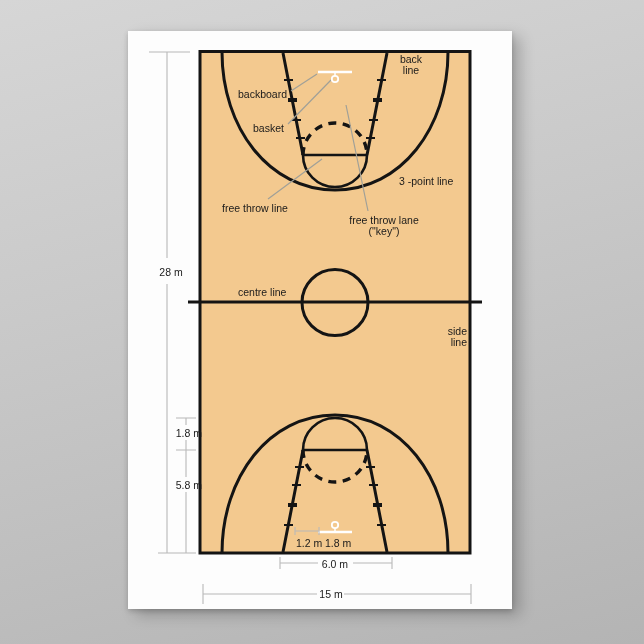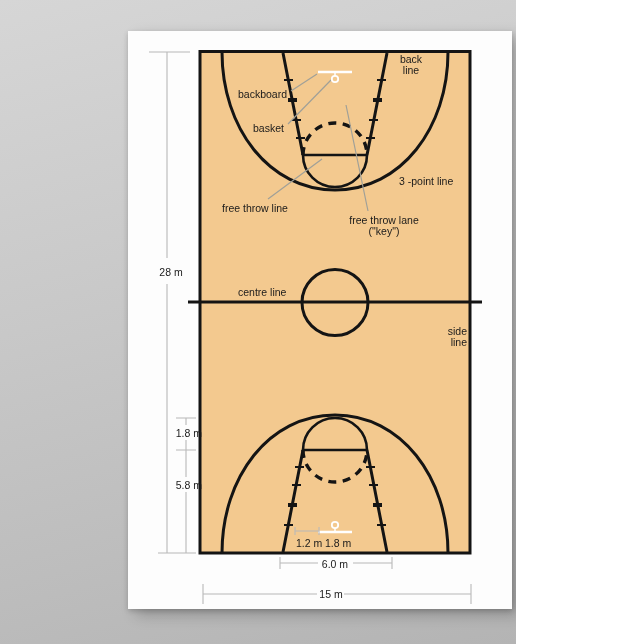--- a/index.html
+++ b/index.html
@@ -1,18 +1,18 @@
 <!DOCTYPE html>
 <html style="--page_background: #c9c9c9; --poster_background: #fdfdfd; --court_fill: #f3c98f; --court_line: #141414; --backboard: #ffffff; --dimension_line: #b8b8b8; --leader_line: #a0a098; --label_text: #1a1a1a;"><head>
 <meta charset="utf-8">
 <style>
   html,body{margin:0;padding:0;}
   .stage{
     position:relative;
-    width:516px;height:644px;
+    width:644px;height:644px;
     overflow:hidden;
     background:linear-gradient(165deg,#d6d6d6 0%,#c9c9c9 40%,#bdbdbd 75%,#b4b4b4 100%);
     font-family:"Liberation Sans",sans-serif;
   }
   .poster{
     position:absolute;
     left:128px;top:31px;width:384px;height:578px;
     background:var(--poster_background,#fdfdfd);
     box-shadow:8px 6px 14px rgba(0,0,0,0.22), 0 2px 5px rgba(0,0,0,0.18);
   }

